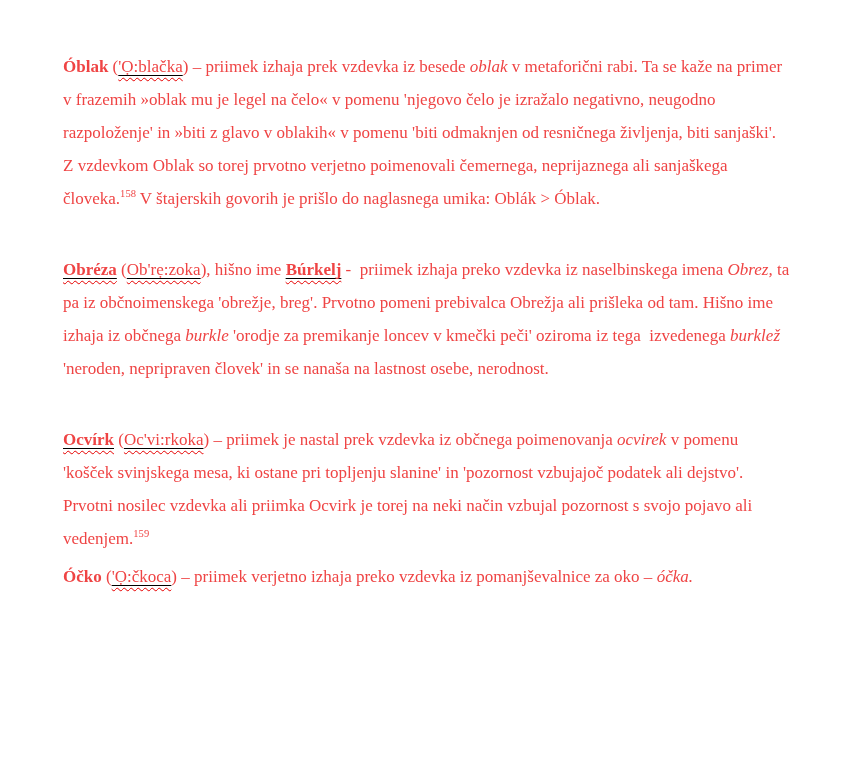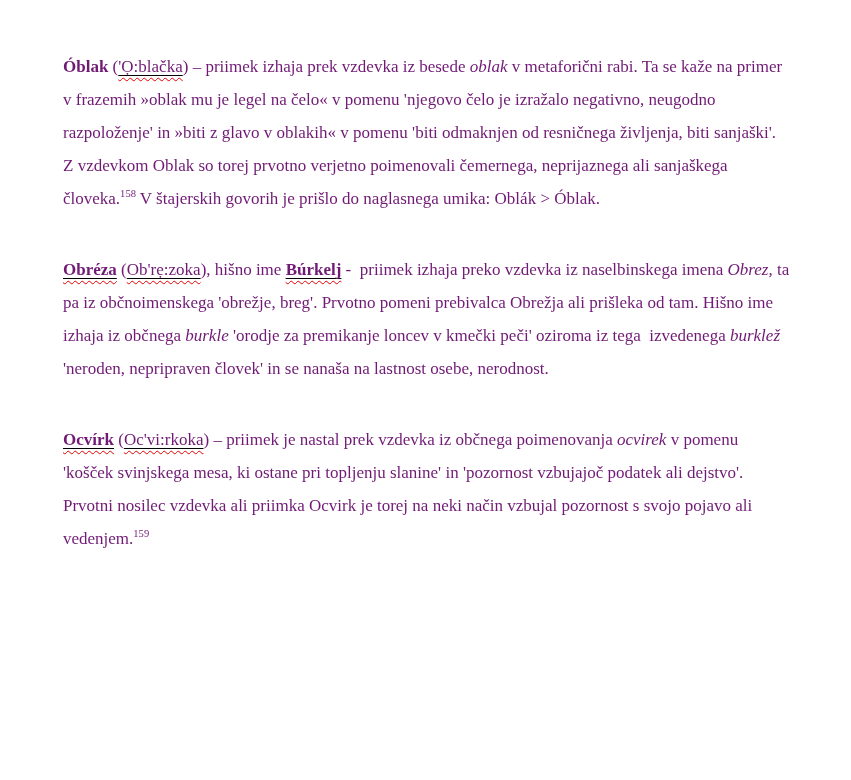--- a/index.html
+++ b/index.html
@@ -11,21 +11,21 @@
     position: relative;
     width: 851px;
     height: 780px;
     background: #ffffff;
     box-sizing: border-box;
     padding: 50px 60px 0 63px;
     overflow: hidden;
     font-family: "Liberation Serif", "DejaVu Serif", serif;
     font-size: 17px;
     line-height: 33px;
-    color: #701a75;
+    color: #ef4444;
   }
   .doc-body {
     width: 727px;
   }
   .para {
     margin: 0 0 5px 0;
     white-space: pre-wrap;
     min-height: 33px;
     text-align: left;
   }
@@ -58,14 +58,15 @@
 </head>
 <body>
 
 <div class="page">
   <div class="doc-body">
       <p class="para"><span class="b">Óblak</span><span> (</span><span class="u"><span class="sp">'Ọ:blačka</span></span><span>) – priimek izhaja prek vzdevka iz besede </span><span class="i">oblak</span><span> v metaforični rabi. Ta se kaže na primer v frazemih »oblak mu je legel na čelo« v pomenu 'njegovo čelo je izražalo negativno, neugodno razpoloženje' in »biti z glavo v oblakih« v pomenu 'biti odmaknjen od resničnega življenja, biti sanjaški'. Z vzdevkom Oblak so torej prvotno verjetno poimenovali čemernega, neprijaznega ali sanjaškega človeka.</span><sup>158</sup><span> V štajerskih govorih je prišlo do naglasnega umika: Oblák &gt; Óblak.</span></p>
       <p class="para empty"></p>
       <p class="para"><span class="u"><span class="b sp">Obréza</span></span><span> (</span><span class="u"><span class="sp">Ob'rẹ:zoka</span></span><span>), hišno ime </span><span class="u"><span class="b sp">Búrkelj</span></span><span> -  priimek izhaja preko vzdevka iz naselbinskega imena </span><span class="i">Obrez,</span><span> ta pa iz občnoimenskega 'obrežje, breg'. Prvotno pomeni prebivalca Obrežja ali prišleka od tam. Hišno ime izhaja iz občnega </span><span class="i">burkle</span><span> 'orodje za premikanje loncev v kmečki peči' oziroma iz tega  izvedenega </span><span class="i">burklež</span><span> 'neroden, nepripraven človek' in se nanaša na lastnost osebe, nerodnost.</span></p>
       <p class="para empty"></p>
       <p class="para"><span class="u"><span class="b sp">Ocvírk</span></span><span> (</span><span class="u"><span class="sp">Oc'vi:rkoka</span></span><span>) – priimek je nastal prek vzdevka iz občnega poimenovanja </span><span class="i">ocvirek</span><span> v pomenu 'košček svinjskega mesa, ki ostane pri topljenju slanine' in 'pozornost vzbujajoč podatek ali dejstvo'. Prvotni nosilec vzdevka ali priimka Ocvirk je torej na neki način vzbujal pozornost s svojo pojavo ali vedenjem.</span><sup>159</sup></p>
+      <p class="para"><span class="b">Óčko</span><span> (</span><span class="u"><span class="sp">'Ọ:čkoca</span></span><span>) – priimek verjetno izhaja preko vzdevka iz pomanjševalnice za oko – </span><span class="i">óčka.</span></p>
     </div>
 </div>
 
 </body></html>

